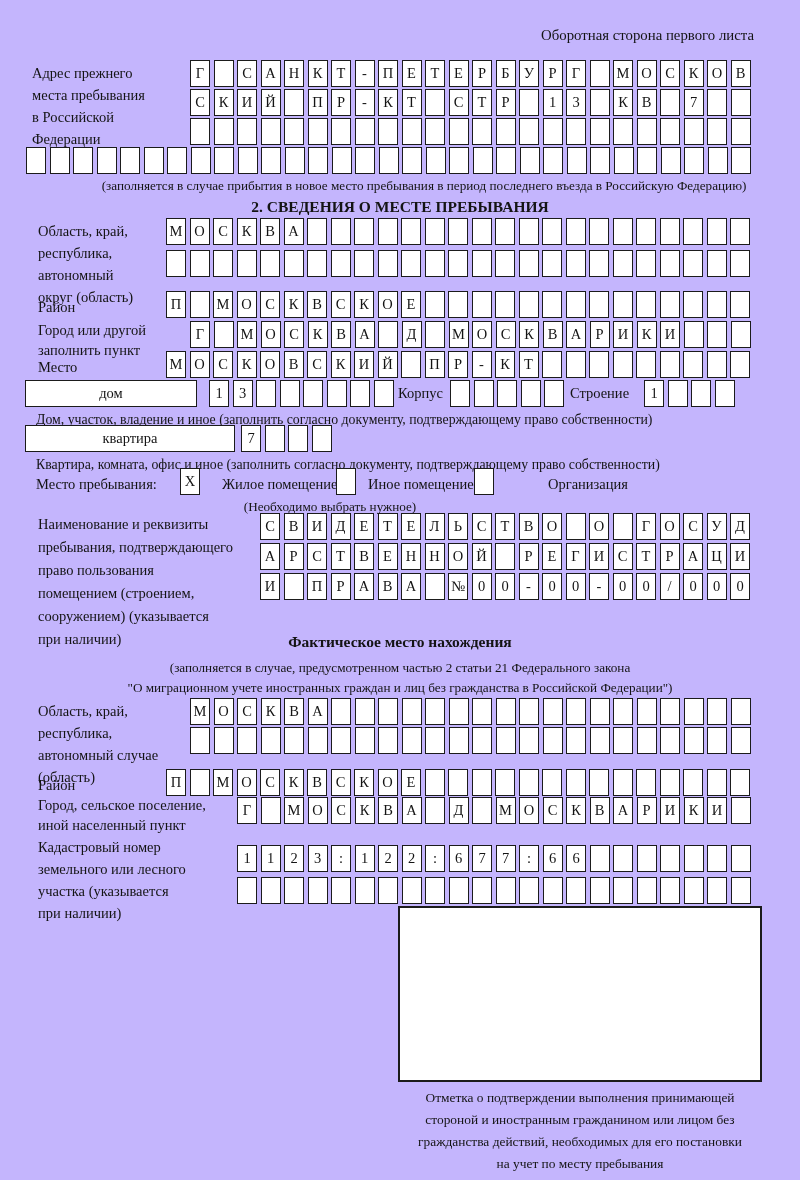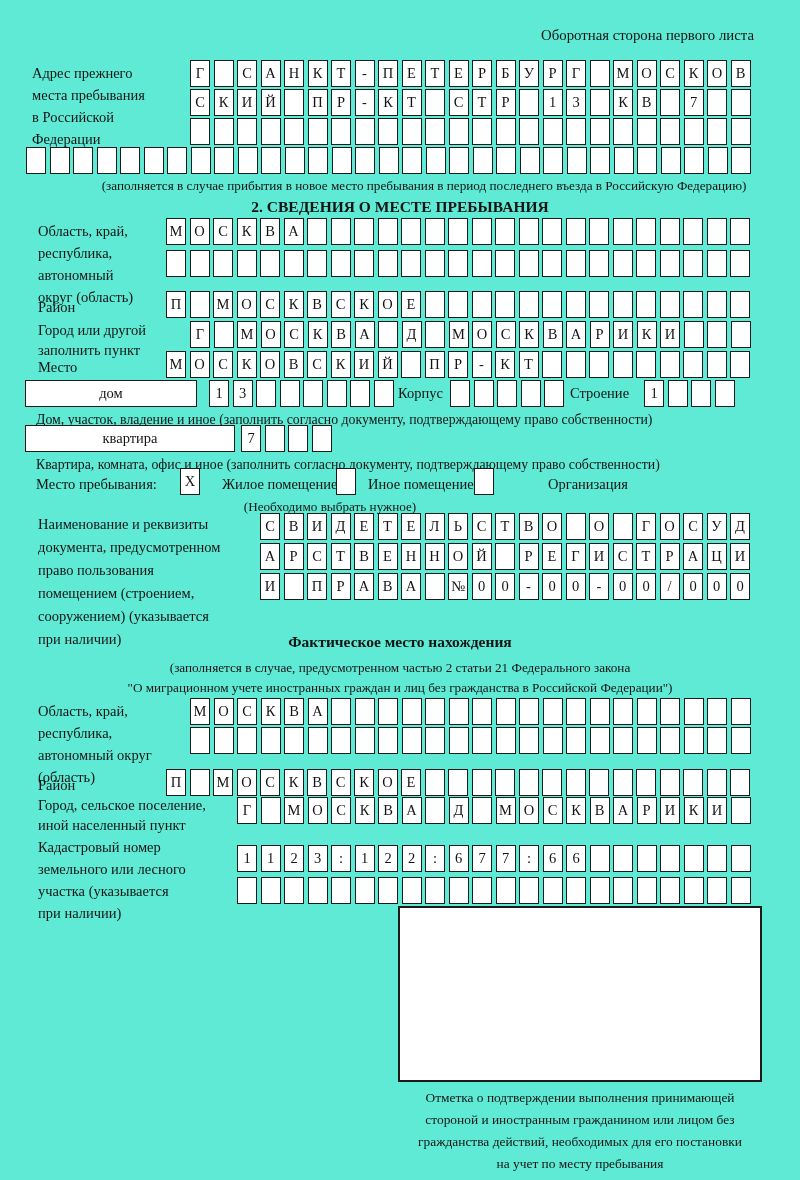--- a/index.html
+++ b/index.html
@@ -1,17 +1,17 @@
 <!DOCTYPE html>
 <html><head>
 <meta charset="utf-8">
 <style>
   html,body{margin:0;padding:0;background:#ffffff;}
   #page{
-    position:relative;width:800px;height:1180px;background:#5eead4;
+    position:relative;width:800px;height:1180px;background:#c4b5fd;
     font-family:"Liberation Serif", serif;color:#141414;overflow:hidden;
   }
   .abs{position:absolute;}
   .label{font-size:14.5px;line-height:22px;white-space:nowrap;}
   .lh20{line-height:20px;}
   .lh23{line-height:23px;}
   .note{font-size:13.2px;line-height:18px;}
   .center{left:0;right:0;text-align:center;}
   .title{font-weight:bold;font-size:15.5px;}
   .boxrow{position:absolute;display:flex;flex-wrap:nowrap;}
@@ -356,21 +356,21 @@
     </div>
   <div class="abs label" style="left:368px;top:473px;">Иное помещение</div>
   <div class="boxrow" style="top:468px;left:474px;">
       <span class="cell"></span>
     </div>
   <div class="abs label" style="left:512px;top:473px;margin-left:36px;">Организация</div>
   <div class="abs note" style="left:130px;top:498px;width:400px;text-align:center;">(Необходимо выбрать нужное)</div>
 
   <div class="abs label lh23" style="left:38px;top:513px;">
     <div>Наименование и реквизиты</div>
-    <div>документа, предусмотренном</div>
+    <div>пребывания, подтверждающего</div>
     <div>право пользования</div>
     <div>помещением (строением,</div>
     <div>сооружением) (указывается</div>
     <div>при наличии)</div>
   </div>
   <div class="boxrow" style="top:513px;left:260px;">
       <span class="cell">С</span>
       <span class="cell">В</span>
       <span class="cell">И</span>
       <span class="cell">Д</span>
@@ -439,21 +439,21 @@
       <span class="cell">0</span>
     </div>
 
   <div class="abs title center" style="top:633px;">Фактическое место нахождения</div>
   <div class="abs note center" style="top:659px;">(заполняется в случае, предусмотренном частью 2 статьи 21 Федерального закона</div>
   <div class="abs note center" style="top:679px;">"О миграционном учете иностранных граждан и лиц без гражданства в Российской Федерации")</div>
 
   <div class="abs label" style="left:38px;top:700px;">
     <div>Область, край,</div>
     <div>республика,</div>
-    <div>автономный округ</div>
+    <div>автономный случае</div>
     <div>(область)</div>
   </div>
   <div class="boxrow" style="top:698px;left:190px;">
       <span class="cell">М</span>
       <span class="cell">О</span>
       <span class="cell">С</span>
       <span class="cell">К</span>
       <span class="cell">В</span>
       <span class="cell">А</span>
       <span class="cell"></span>

